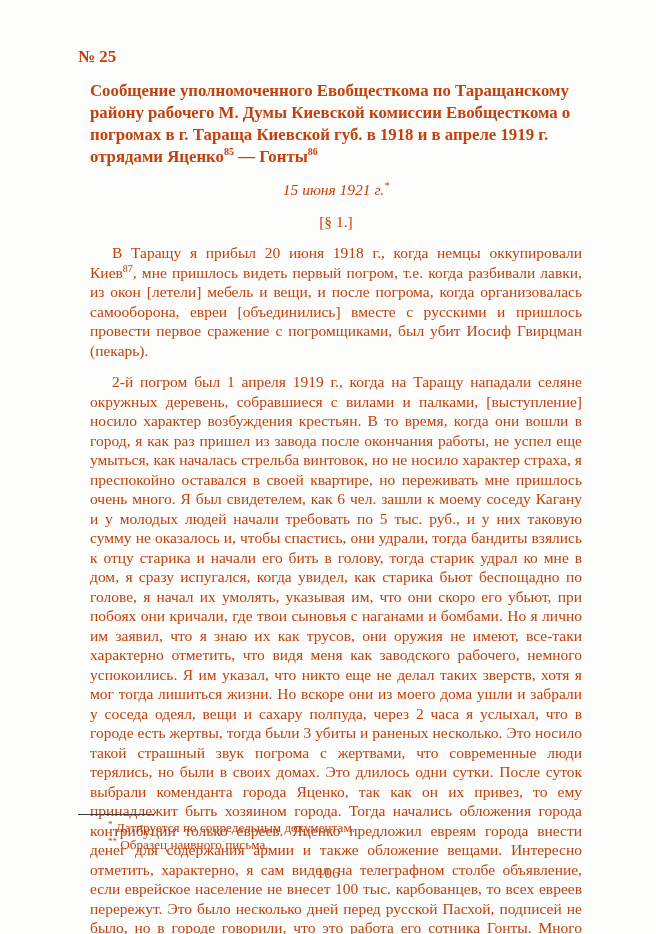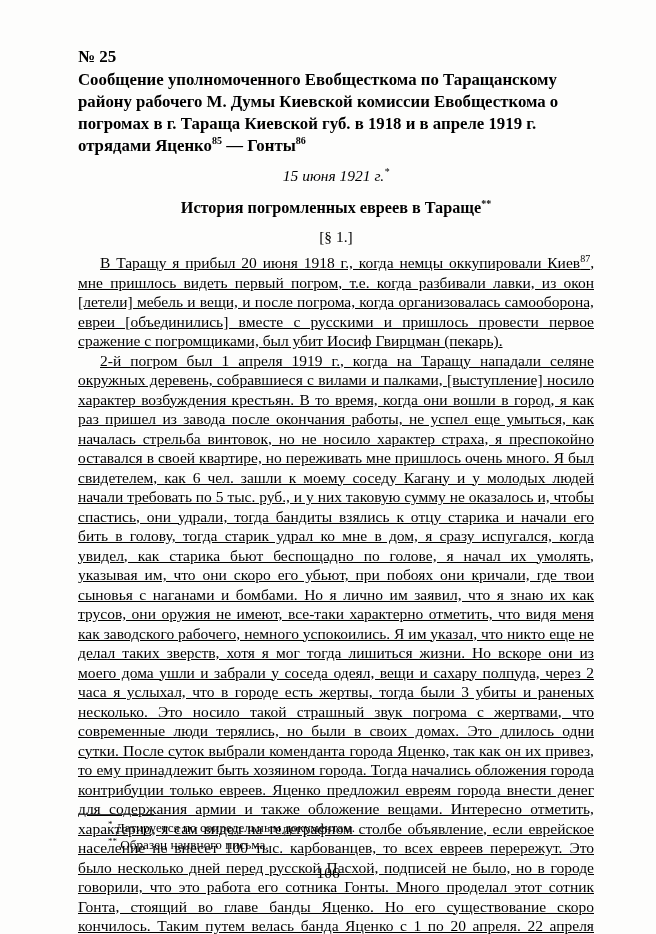--- a/index.html
+++ b/index.html
@@ -6,37 +6,37 @@
     margin: 0;
     padding: 0;
     background: #e8e8e8;
   }
   .page {
     position: relative;
     width: 656px;
     height: 934px;
     margin: 0 auto;
     background: #fdfdfc;
-    color: #000000;
+    color: #c2410c;
     font-family: "Liberation Serif", serif;
     box-sizing: border-box;
     padding: 46px 62px 0 78px;
     overflow: hidden;
   }
   .doc-number {
     font-weight: bold;
     font-size: 17px;
     line-height: 22px;
     margin-bottom: 1px;
   }
   .doc-title {
     font-weight: bold;
     font-size: 16.8px;
     line-height: 22px;
-    margin: 0;
+    margin: 12px;
     text-align: left;
   }
   .doc-title sup, .dateline sup, .section-title sup, .body-para sup {
     font-size: 10px;
     line-height: 0;
   }
   .dateline {
     text-align: center;
     font-style: italic;
     font-size: 15.5px;
@@ -51,26 +51,25 @@
     line-height: 20px;
     margin: 0 0 9px 0;
   }
   .section-label {
     text-align: center;
     font-size: 15.5px;
     line-height: 19px;
     margin-bottom: 7px;
   }
   .body-para {
-    margin: 0;
+    margin: 12px;
     font-size: 15.5px;
     line-height: 19.5px;
     text-align: justify;
     text-indent: 22px;
-    text-decoration: underline;
   }
   .footnote-block {
     position: absolute;
     left: 78px;
     right: 62px;
     top: 814px;
   }
   .footnote-rule {
     width: 76px;
     height: 0;
@@ -99,21 +98,20 @@
 <body>
 
 <div class="page">
 
   <div class="doc-number">№ 25</div>
 
   <h1 class="doc-title"><span>Сообщение уполномоченного Евобщесткома по Таращанскому району рабочего М. Думы Киевской комиссии Евобщесткома о погромах в г. Тараща Киевской губ. в 1918 и в апреле 1919 г. отрядами Яценко</span><sup>85</sup><span> — Гонты</span><sup>86</sup></h1>
 
   <div class="dateline"><span>15 июня 1921 г.</span><sup>*</sup></div>
 
-  <h2 class="section-title"><span>История погромленных евреев в Тараще</span><sup>**</sup></h2>
 
   <div class="section-label">[§ 1.]</div>
 
   <p class="body-para"><span>В Таращу я прибыл 20 июня 1918 г., когда немцы оккупировали Киев</span><sup>87</sup><span>, мне пришлось видеть первый погром, т.е. когда разбивали лавки, из окон [летели] мебель и вещи, и после погрома, когда организовалась самооборона, евреи [объединились] вместе с русскими и пришлось провести первое сражение с погромщиками, был убит Иосиф Гвирцман (пекарь).</span></p>
 
   <p class="body-para"><span>2-й погром был 1 апреля 1919 г., когда на Таращу нападали селяне окружных деревень, собравшиеся с вилами и палками, [выступление] носило характер возбуждения крестьян. В то время, когда они вошли в город, я как раз пришел из завода после окончания работы, не успел еще умыться, как началась стрельба винтовок, но не носило характер страха, я преспокойно оставался в своей квартире, но переживать мне пришлось очень много. Я был свидетелем, как 6 чел. зашли к моему соседу Кагану и у молодых людей начали требовать по 5 тыс. руб., и у них таковую сумму не оказалось и, чтобы спастись, они удрали, тогда бандиты взялись к отцу старика и начали его бить в голову, тогда старик удрал ко мне в дом, я сразу испугался, когда увидел, как старика бьют беспощадно по голове, я начал их умолять, указывая им, что они скоро его убьют, при побоях они кричали, где твои сыновья с наганами и бомбами. Но я лично им заявил, что я знаю их как трусов, они оружия не имеют, все-таки характерно отметить, что видя меня как заводского рабочего, немного успокоились. Я им указал, что никто еще не делал таких зверств, хотя я мог тогда лишиться жизни. Но вскоре они из моего дома ушли и забрали у соседа одеял, вещи и сахару полпуда, через 2 часа я услыхал, что в городе есть жертвы, тогда были 3 убиты и раненых несколько. Это носило такой страшный звук погрома с жертвами, что современные люди терялись, но были в своих домах. Это длилось одни сутки. После суток выбрали коменданта города Яценко, так как он их привез, то ему принадлежит быть хозяином города. Тогда начались обложения города контрибуции только евреев. Яценко предложил евреям города внести денег для содержания армии и также обложение вещами. Интересно отметить, характерно, я сам видел на телеграфном столбе объявление, если еврейское население не внесет 100 тыс. карбованцев, то всех евреев перережут. Это было несколько дней перед русской Пасхой, подписей не было, но в городе говорили, что это работа его сотника Гонты. Много проделал этот сотник Гонта, стоящий во главе банды Яценко. Но его существование скоро кончилось. Таким путем велась банда Яценко с 1 по 20 апреля. 22 апреля ночью был налет из 7 большевиков для освобождения из тюрьмы комиссара труда — заводского служащего и акушерки Ланда и одного крестьянина. Интересно отметить, что после убийства Гонты вызвали еврейскую общину и предложили ультимативно, что ввиду того,</span><sup></sup><span></span></p>
 
   <div class="footnote-block">
     <div class="footnote-rule"></div>
     <div class="footnote"><sup>*</sup> <span>Датируется по сопредельным документам.</span></div>

